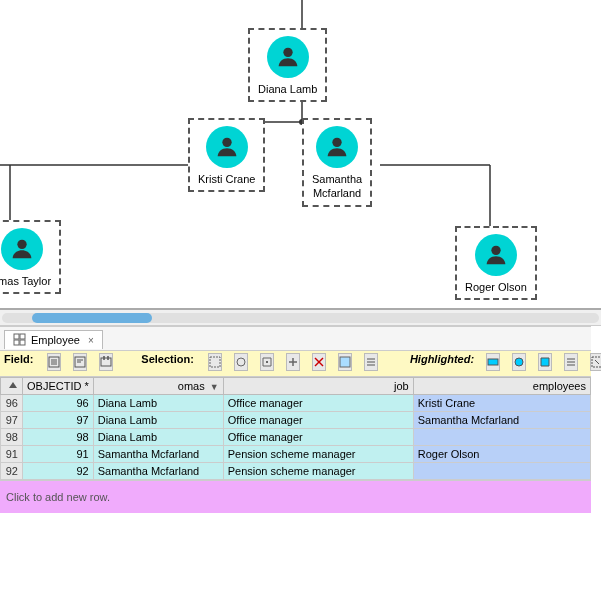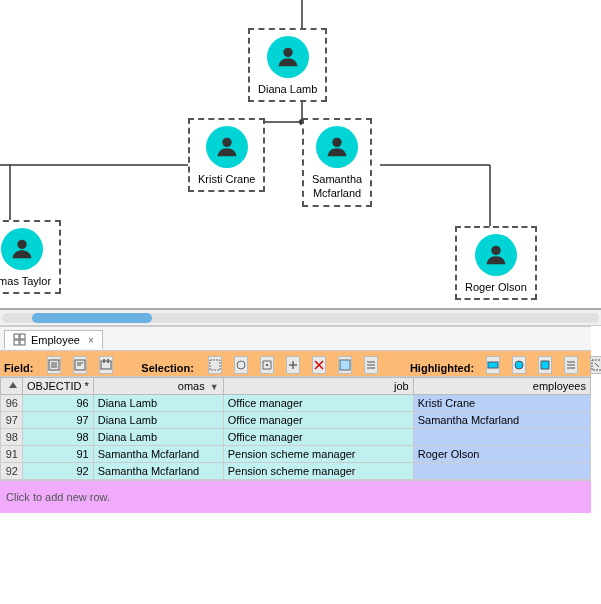--- a/index.html
+++ b/index.html
@@ -119,22 +119,22 @@
     .tab-close {
       margin-left: 4px;
       font-size: 10px;
       cursor: pointer;
       color: #666;
     }
 
     
     #toolbar-row {
       display: flex;
-      align-items: flex-end;
-      background: #fdba74;
+      align-items: flex-start;
+      background: #fef9c3;
       border-bottom: 1px solid #ccc;
       padding: 2px 4px;
       height: 26px;
       gap: 12px;
       font-size: 11px;
     }
     .toolbar-label {
       font-weight: bold;
       margin-right: 2px;
     }
@@ -151,20 +151,21 @@
     }
     .toolbar-separator {
       width: 1px;
       height: 18px;
       background: #bbb;
       margin: 0 2px;
     }
     .highlighted-label {
       margin-left: 4px;
       font-weight: bold;
+      font-style: italic;
     }
 
     
     #data-table {
       width: 100%;
       border-collapse: collapse;
       font-size: 11px;
     }
     #data-table th {
       background: #e8e8e8;

